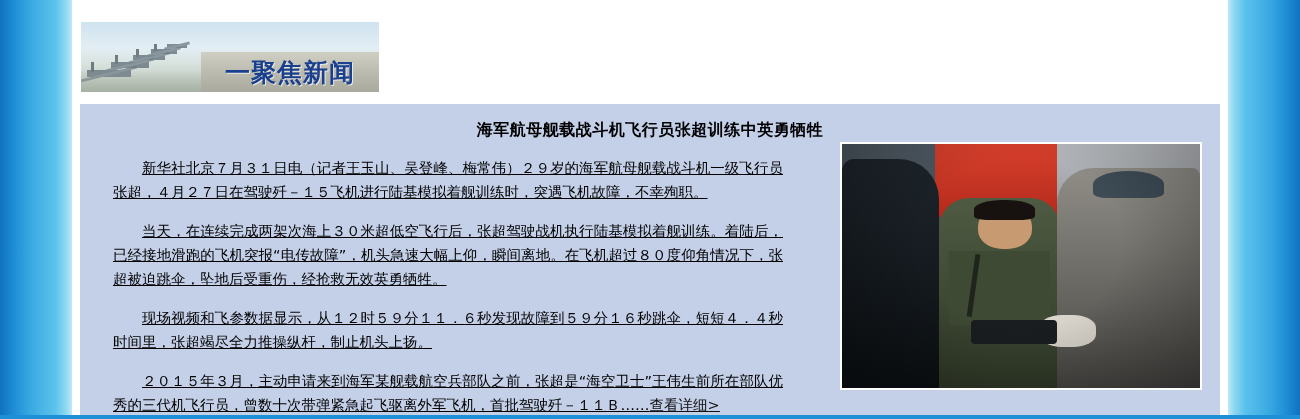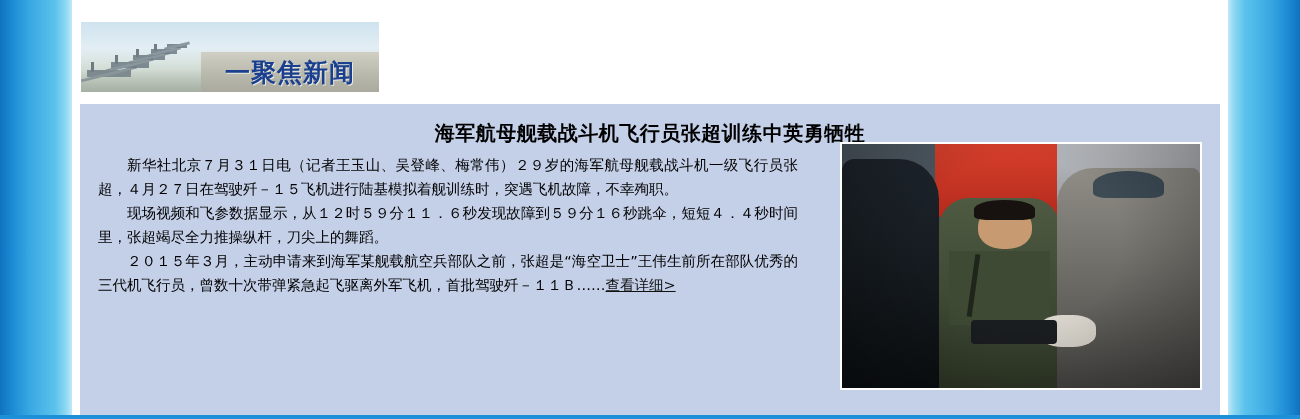--- a/index.html
+++ b/index.html
@@ -85,38 +85,39 @@
   
   .article-panel {
     position: absolute;
     left: 8px; top: 104px; right: 8px; bottom: 0;
     background: #c4cfe8;
     padding: 14px 18px 0 18px;
   }
   .article-title {
     text-align: center;
     font-family: "DejaVu Sans", sans-serif;
-    font-size: 20px;
+    font-size: 16px;
     font-weight: bold;
     color: #000000;
     margin: 2px 0 6px 0;
     letter-spacing: .5px;
   }
   .article-body {
     position: relative;
     width: 700px;
     font-family: "DejaVu Sans", sans-serif;
     font-size: 14.5px;
     line-height: 24px;
     color: #000000;
     text-align: justify;
   }
   .article-body p {
-    margin: 0;
+    margin: 15px;
     text-indent: 2em;
+    text-decoration: underline;
   }
   .more-link {
     color: #111111;
     text-decoration: underline;
     cursor: pointer;
   }
   
   .article-photo {
     position: absolute;
     right: 18px; top: 38px;
@@ -223,21 +224,22 @@
         <span class="banner-label-text">一聚焦新闻</span>
       </div>
     </div>
 
     <div class="article-panel">
 
       <div class="article-title">海军航母舰载战斗机飞行员张超训练中英勇牺牲</div>
 
       <div class="article-body">
         <p>新华社北京７月３１日电（记者王玉山、吴登峰、梅常伟）２９岁的海军航母舰载战斗机一级飞行员张超，４月２７日在驾驶歼－１５飞机进行陆基模拟着舰训练时，突遇飞机故障，不幸殉职。</p>
-        <p>现场视频和飞参数据显示，从１２时５９分１１．６秒发现故障到５９分１６秒跳伞，短短４．４秒时间里，张超竭尽全力推操纵杆，刀尖上的舞蹈。</p>
+        <p>当天，在连续完成两架次海上３０米超低空飞行后，张超驾驶战机执行陆基模拟着舰训练。着陆后，已经接地滑跑的飞机突报“电传故障”，机头急速大幅上仰，瞬间离地。在飞机超过８０度仰角情况下，张超被迫跳伞，坠地后受重伤，经抢救无效英勇牺牲。</p>
+        <p>现场视频和飞参数据显示，从１２时５９分１１．６秒发现故障到５９分１６秒跳伞，短短４．４秒时间里，张超竭尽全力推操纵杆，制止机头上扬。</p>
         <p><span>２０１５年３月，主动申请来到海军某舰载航空兵部队之前，张超是“海空卫士”王伟生前所在部队优秀的三代机飞行员，曾数十次带弹紧急起飞驱离外军飞机，首批驾驶歼－１１Ｂ……</span><a class="more-link">查看详细&gt;</a></p>
       </div>
 
       <div class="article-photo">
         <div class="ph-sky"></div>
         <div class="ph-red"></div>
         <div class="ph-grey-panel"></div>
         <div class="ph-orange-rail"></div>
         <div class="ph-orange-rail2"></div>
         <div class="ph-left-figure"></div>

